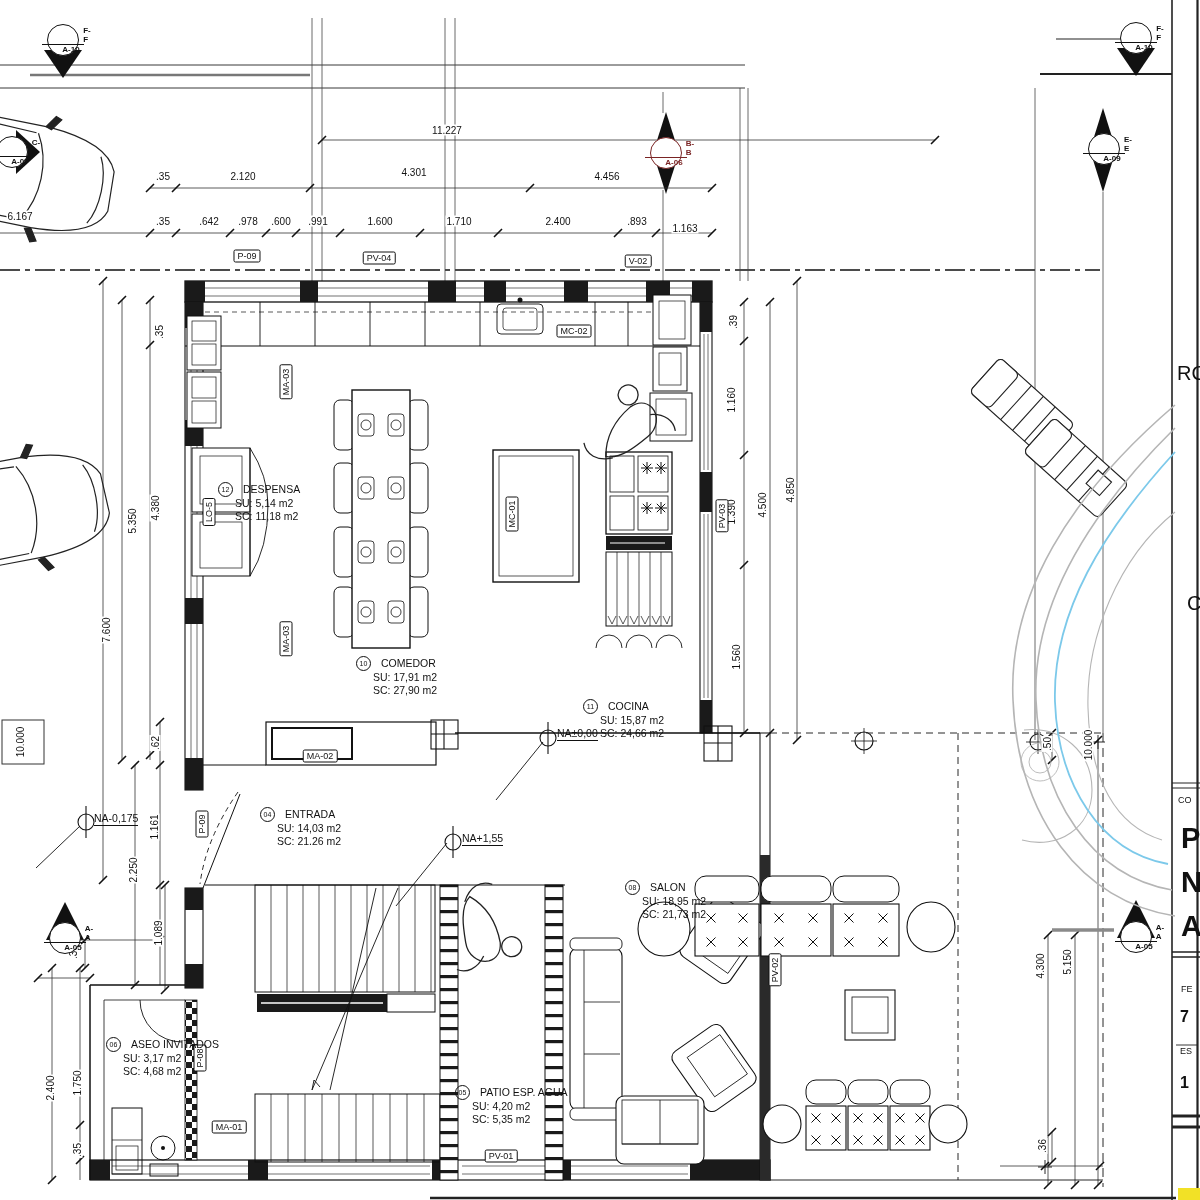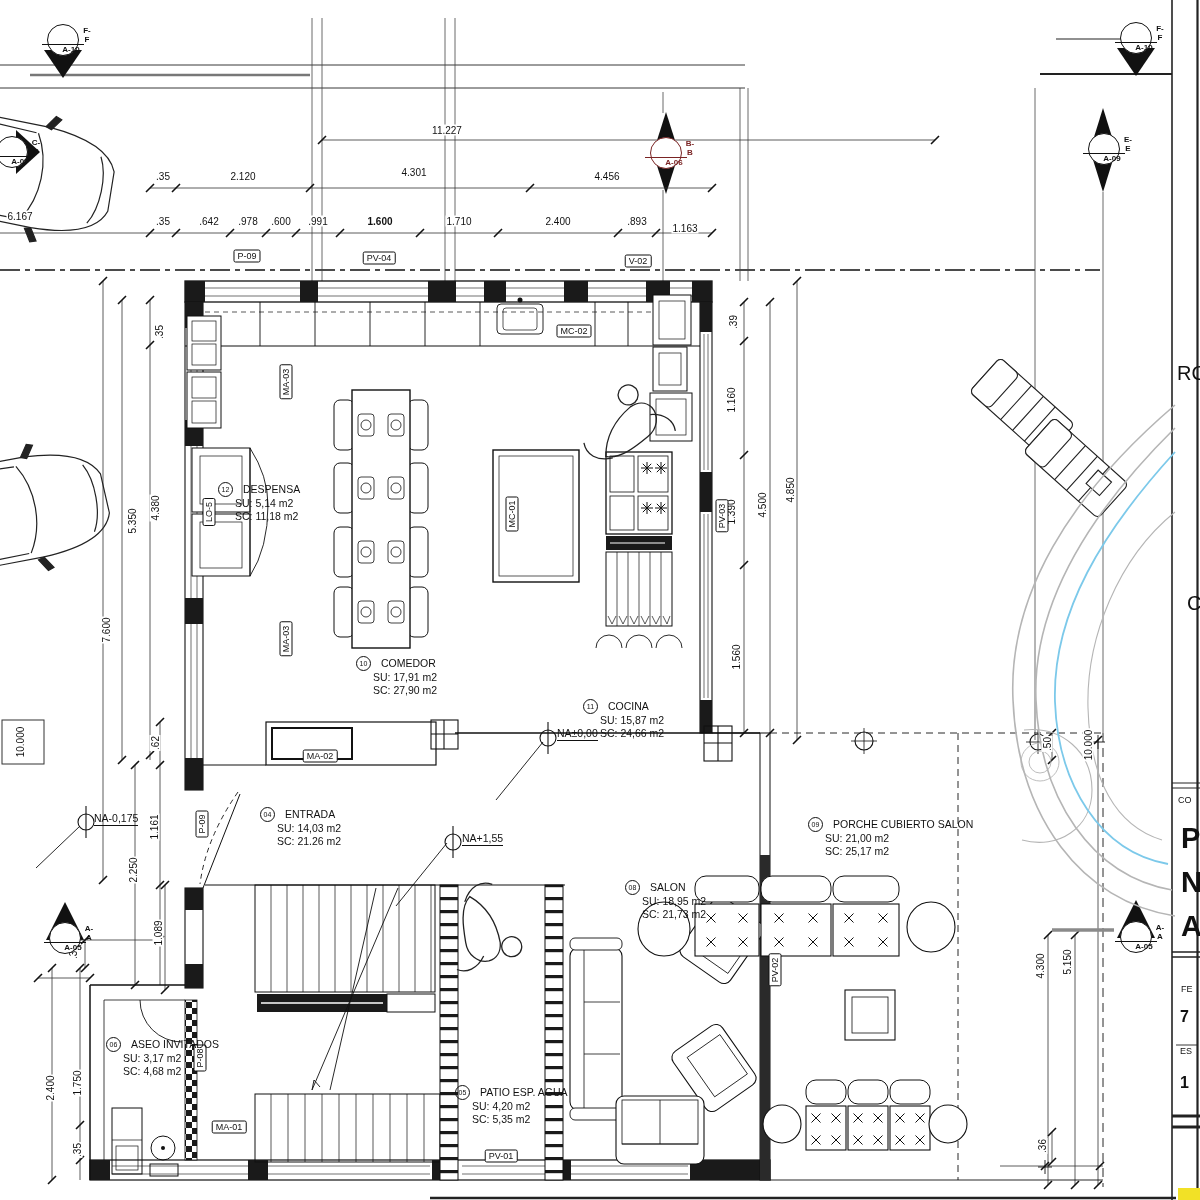--- a/index.html
+++ b/index.html
@@ -17,21 +17,21 @@
   .room .line1{display:flex;align-items:center;gap:10px;}
   .rnum{display:inline-flex;width:13px;height:13px;border:1.2px solid #111;border-radius:50%;
         font-size:7px;align-items:center;justify-content:center;flex:0 0 auto;}
   .room .sub{margin-left:17px;}
   .level{position:absolute;font-size:10.5px;border-bottom:1px solid #111;padding-bottom:1px;
          background:transparent;white-space:nowrap;}
   .marker{position:absolute;width:30px;height:30px;border:1.4px solid currentColor;border-radius:50%;
           background:#fff;transform:translate(-50%,-50%);display:flex;flex-direction:column;
           align-items:center;justify-content:center;font-size:8px;font-weight:bold;z-index:5;}
   .marker .sheet{border-top:1px solid currentColor;width:86%;text-align:center;padding-left:16px;}
-  .marker .mlab{text-align:center;margin-left:48px;}
+  .marker .mlab{margin-left:48px;}
   .tb{position:absolute;white-space:nowrap;}
   .tb-lg{font-size:20px;}
   .tb-xl{font-size:29px;font-weight:bold;}
   .tb-md{font-size:16px;font-weight:bold;}
   .tb-sm{font-size:9px;}
 </style>
 </head>
 <body>
 
 <div id="stage">
@@ -430,21 +430,21 @@
       <span class="dim" style="left: 163px; top: 176px;">.35</span>
       <span class="dim" style="left: 243px; top: 176px;">2.120</span>
       <span class="dim" style="left: 414px; top: 172px;">4.301</span>
       <span class="dim" style="left: 607px; top: 176px;">4.456</span>
       <span class="dim" style="left: 20px; top: 216px;">6.167</span>
       <span class="dim" style="left: 163px; top: 221px;">.35</span>
       <span class="dim" style="left: 209px; top: 221px;">.642</span>
       <span class="dim" style="left: 248px; top: 221px;">.978</span>
       <span class="dim" style="left: 281px; top: 221px;">.600</span>
       <span class="dim" style="left: 318px; top: 221px;">.991</span>
-      <span class="dim" style="left: 380px; top: 221px; font-weight: bold;">1.600</span>
+      <span class="dim" style="left: 380px; top: 221px;">1.600</span>
       <span class="dim" style="left: 459px; top: 221px;">1.710</span>
       <span class="dim" style="left: 558px; top: 221px;">2.400</span>
       <span class="dim" style="left: 637px; top: 221px;">.893</span>
       <span class="dim" style="left: 685px; top: 228px;">1.163</span>
       <span class="dim v" style="left: 159px; top: 332px;">.35</span>
       <span class="dim v" style="left: 155px; top: 508px;">4.380</span>
       <span class="dim v" style="left: 132px; top: 521px;">5.350</span>
       <span class="dim v" style="left: 106px; top: 630px;">7.600</span>
       <span class="dim v" style="left: 20px; top: 742px;">10.000</span>
       <span class="dim v" style="left: 155px; top: 743px;">.62</span>
@@ -527,28 +527,20 @@
         <div class="sub">SC: 21.26  m2</div>
       </div>
       <div class="room" style="left: 625px; top: 880px;">
         <span class="line1">
           <span class="rnum">08</span>
           <span>SALON</span>
         </span>
         <div class="sub">SU: 18,95  m2</div>
         <div class="sub">SC: 21,73  m2</div>
       </div>
-      <div class="room" style="left: 808px; top: 817px;">
-        <span class="line1">
-          <span class="rnum">09</span>
-          <span>PORCHE CUBIERTO SALON</span>
-        </span>
-        <div class="sub">SU: 21,00  m2</div>
-        <div class="sub">SC: 25,17  m2</div>
-      </div>
       <div class="room" style="left: 106px; top: 1037px;">
         <span class="line1">
           <span class="rnum">06</span>
           <span>ASEO INVITADOS</span>
         </span>
         <div class="sub">SU: 3,17  m2</div>
         <div class="sub">SC: 4,68  m2</div>
       </div>
       <div class="room" style="left: 455px; top: 1085px;">
         <span class="line1">

